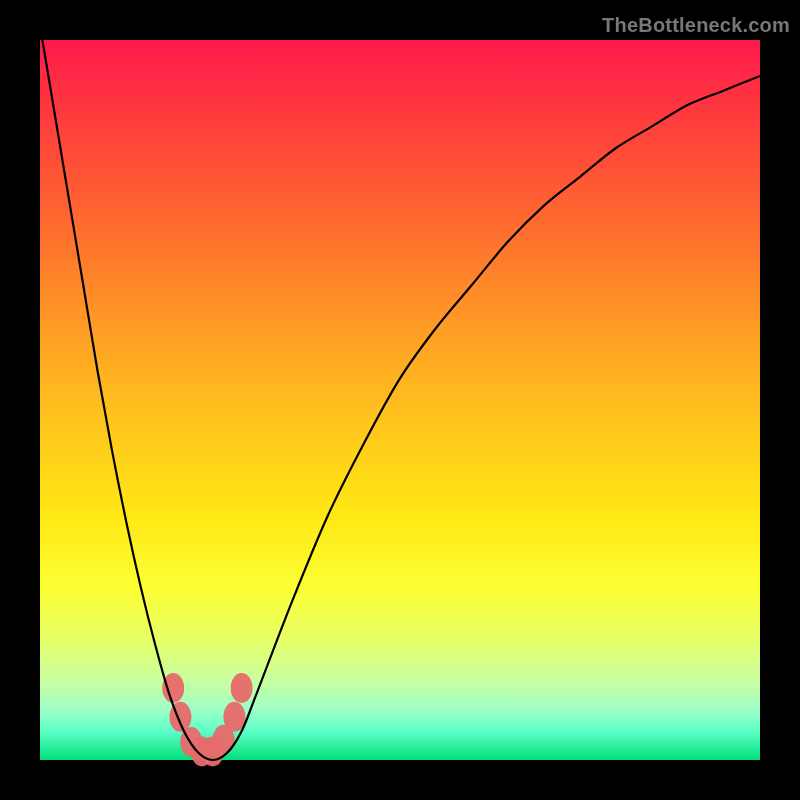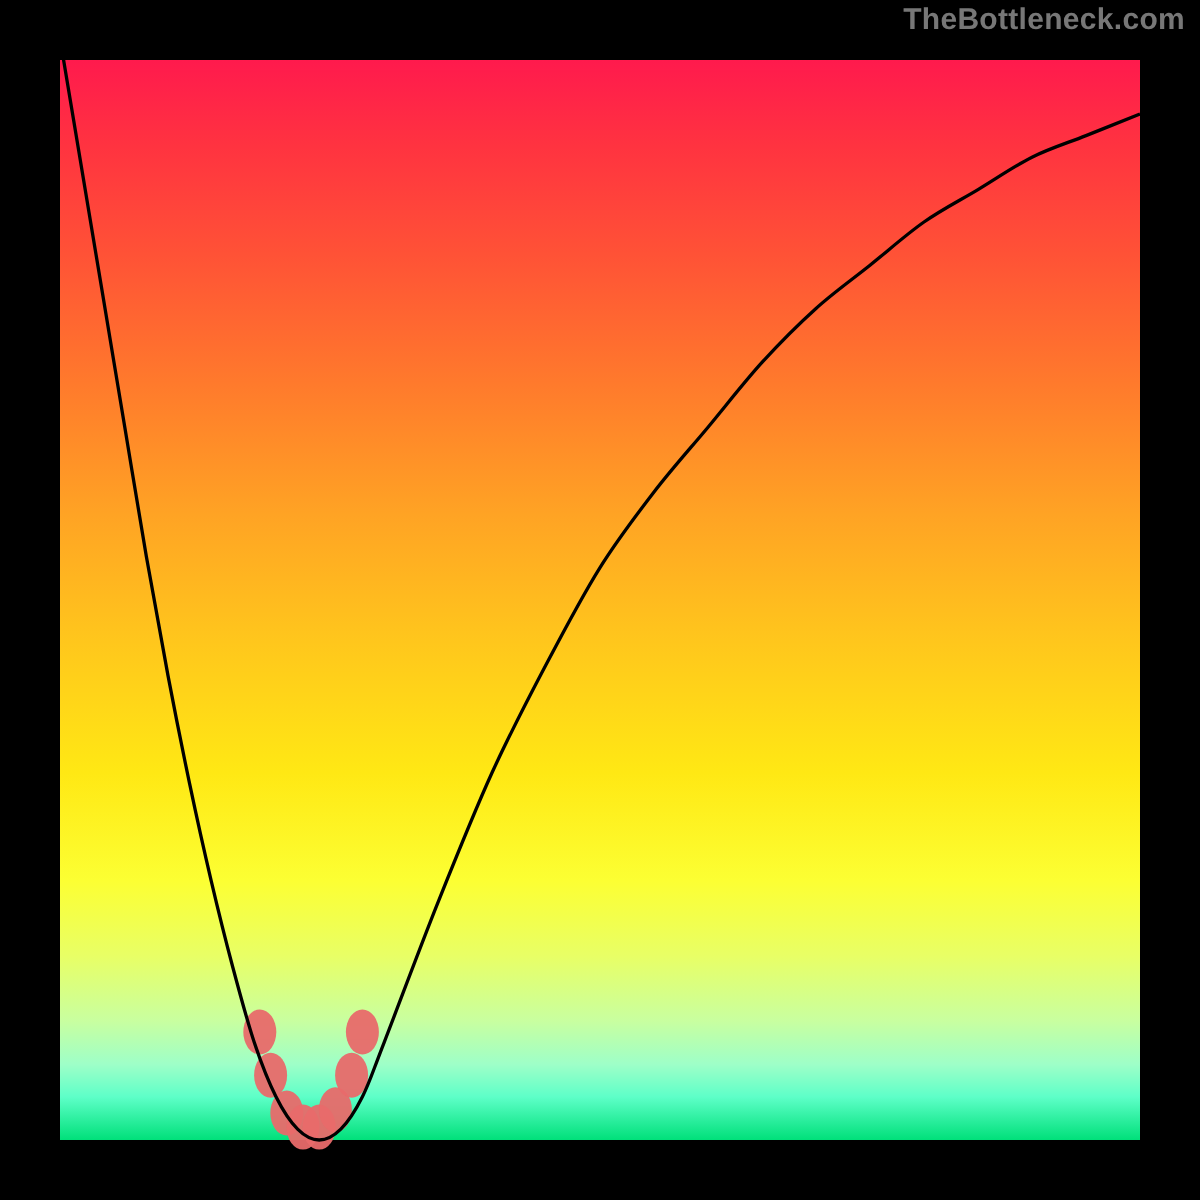--- a/index.html
+++ b/index.html
@@ -54,21 +54,21 @@
     fill: none;
     stroke: #000;
     stroke-width: 2.2;
   }
   .blob {
     fill: #e86a6a;
     opacity: 0.95;
   }
   .watermark {
     position: absolute;
-    top: 2px;
+    top: 14px;
     right: 10px;
     color: #777;
     font-size: 20px;
     font-weight: 600;
     letter-spacing: 0.2px;
     user-select: none;
     text-align: right;
   }
 </style>
 </head>

